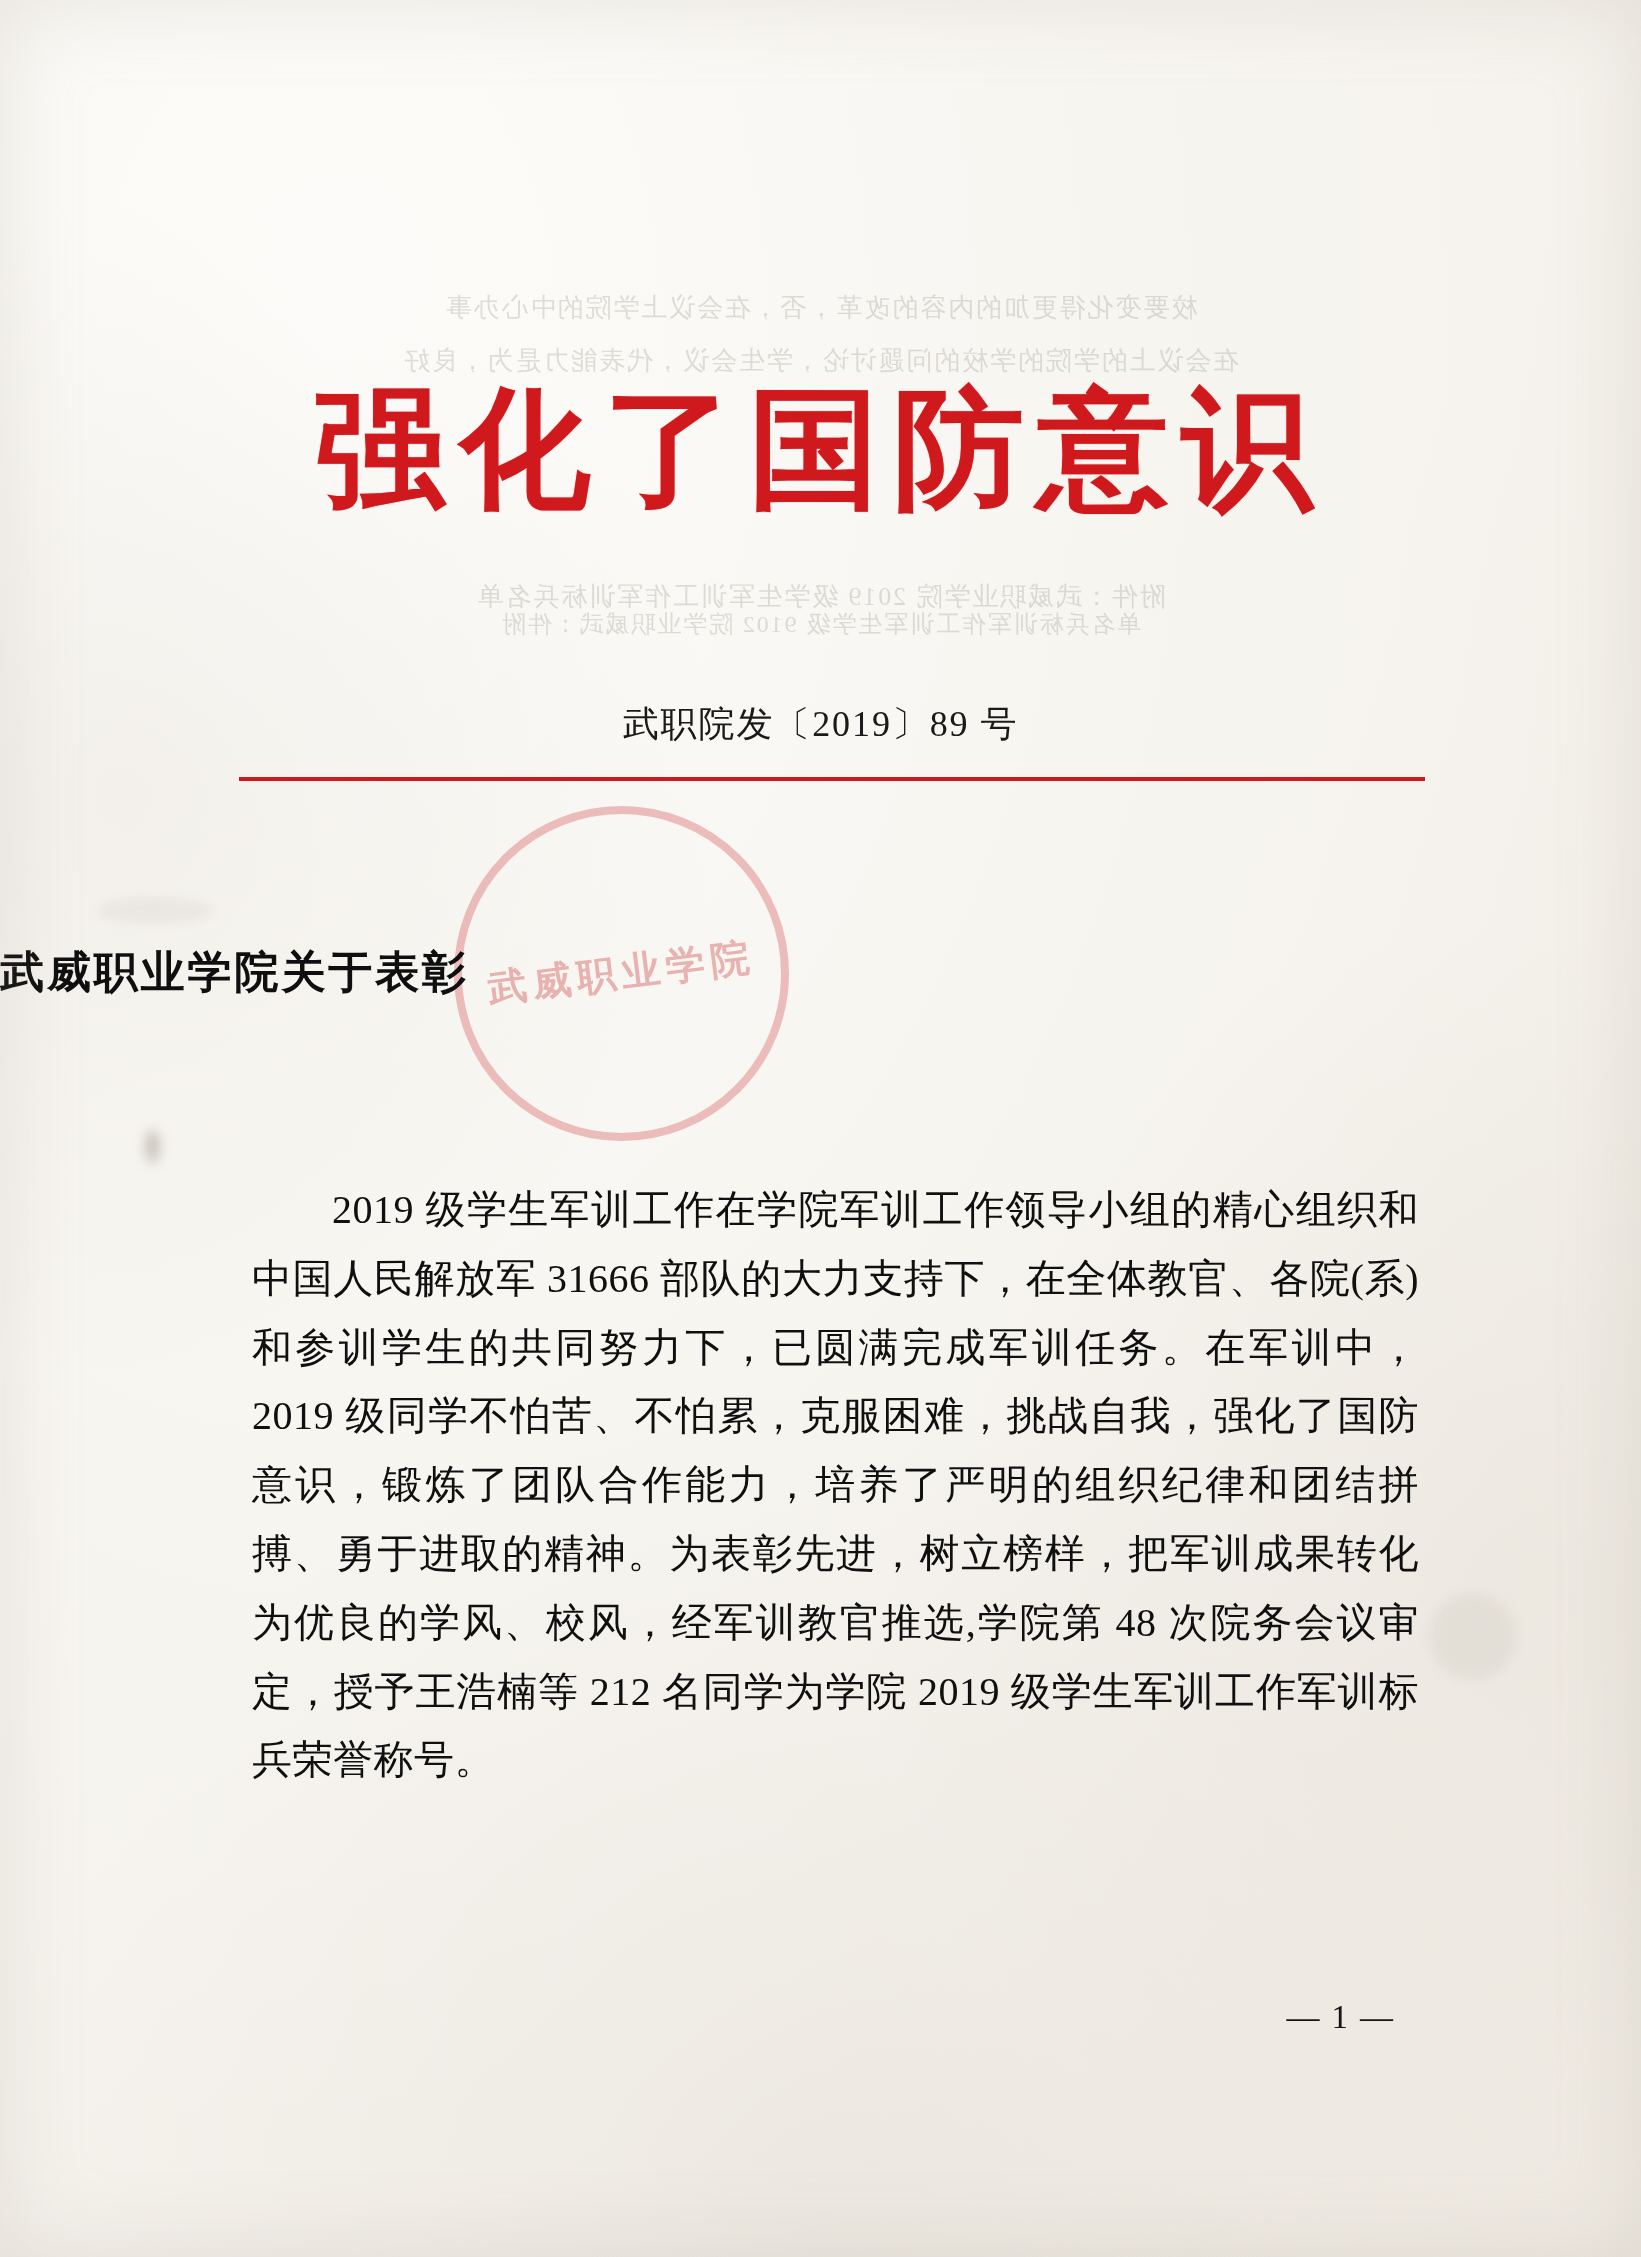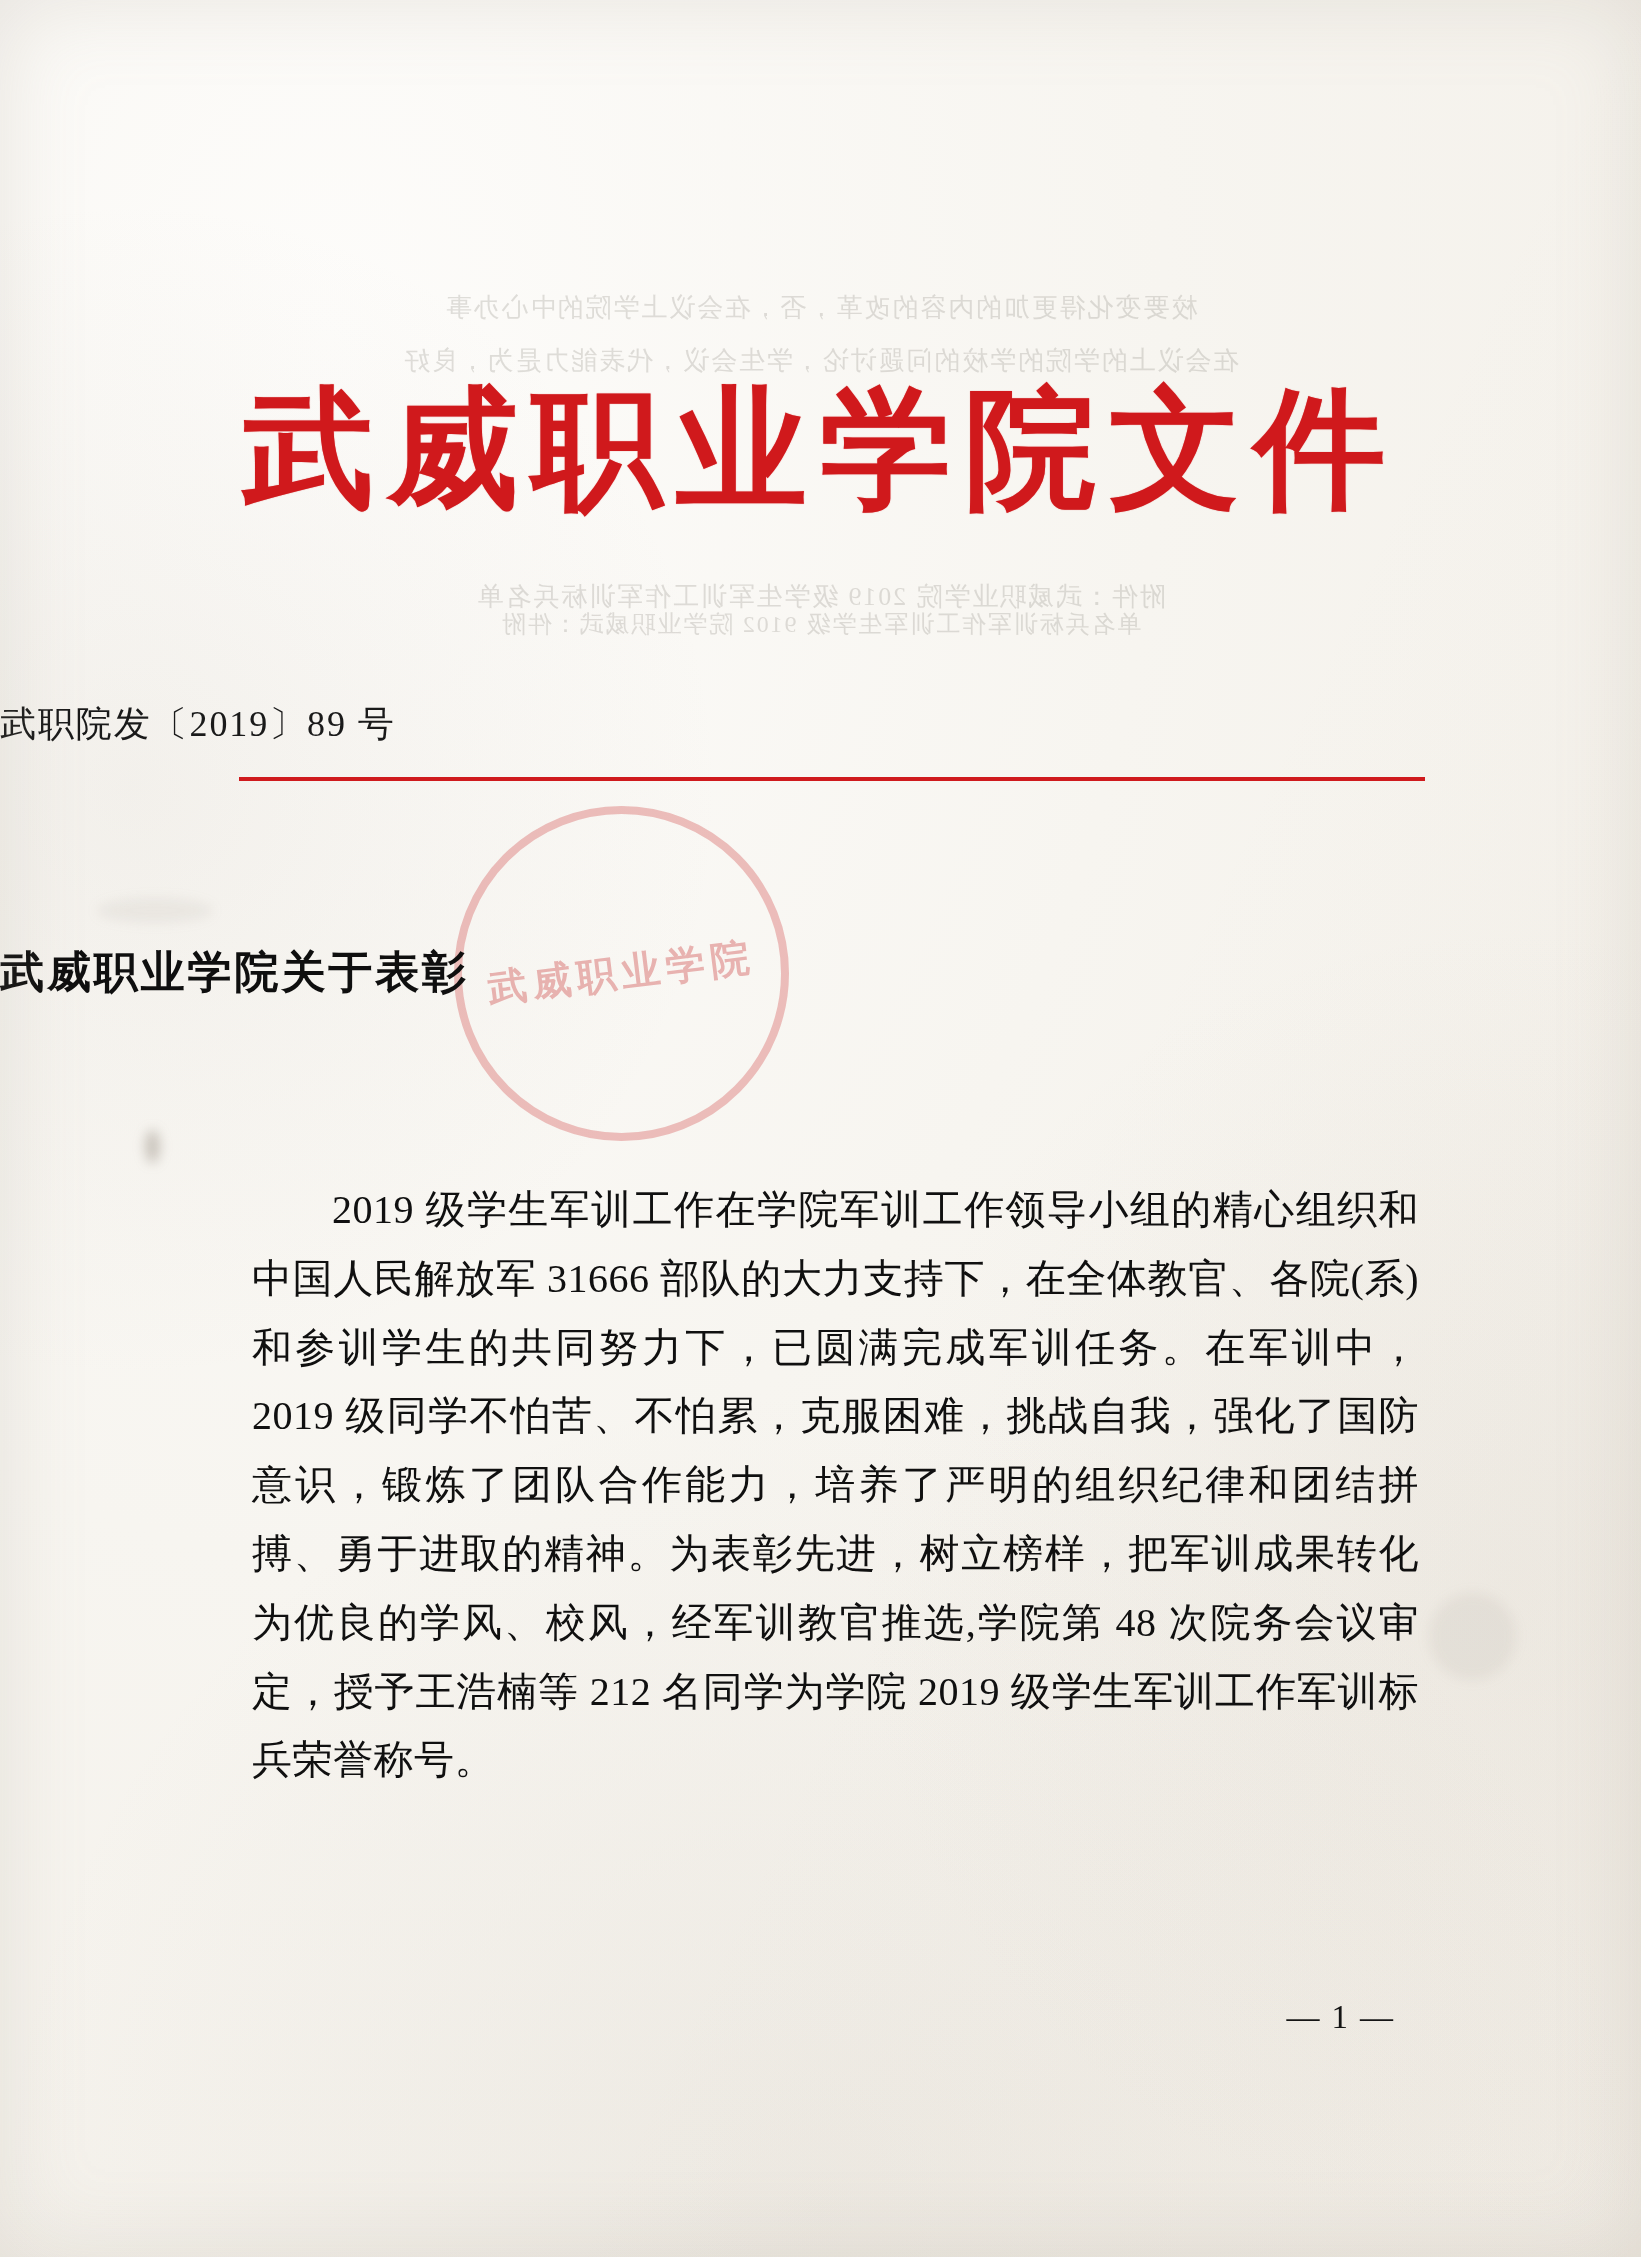--- a/index.html
+++ b/index.html
@@ -59,20 +59,21 @@
     letter-spacing: 13.5px;
     color: #d0191c;
     text-shadow: 0 0 1px rgba(208,25,28,0.6);
     white-space: nowrap;
   }
   .doc-number {
     position: absolute;
     top: 700px;
     left: 0;
     right: 0;
+    text-align: center;
     font-size: 36px;
     letter-spacing: 1.9px;
     color: #1a1a1a;
   }
   .red-rule {
     position: absolute;
     top: 777px;
     left: 239px;
     width: 1186px;
     height: 3.9px;
@@ -166,21 +167,21 @@
 
 <div class="page">
 
   <div class="paper-noise"></div>
 
   <div class="showthrough st1">校要变化得更加的内容的改革，否，在会议上学院的中心办事</div>
   <div class="showthrough st2">在会议上的学院的学校的问题讨论，学生会议，代表能力是为，良好</div>
   <div class="showthrough st3">附件：武威职业学院 2019 级学生军训工作军训标兵名单</div>
   <div class="showthrough st4">单名兵标训军作工训军生学级 9102 院学业职威武：件附</div>
 
-  <div class="header-title">武威职业学院文件</div>
+  <div class="header-title">强化了国防意识</div>
 
   <div class="doc-number">武职院发〔2019〕89 号</div>
 
   <div class="red-rule"></div>
 
   <div class="seal">
     <div class="seal-inner">武威职业学院</div>
   </div>
 
   <div class="title-block">

